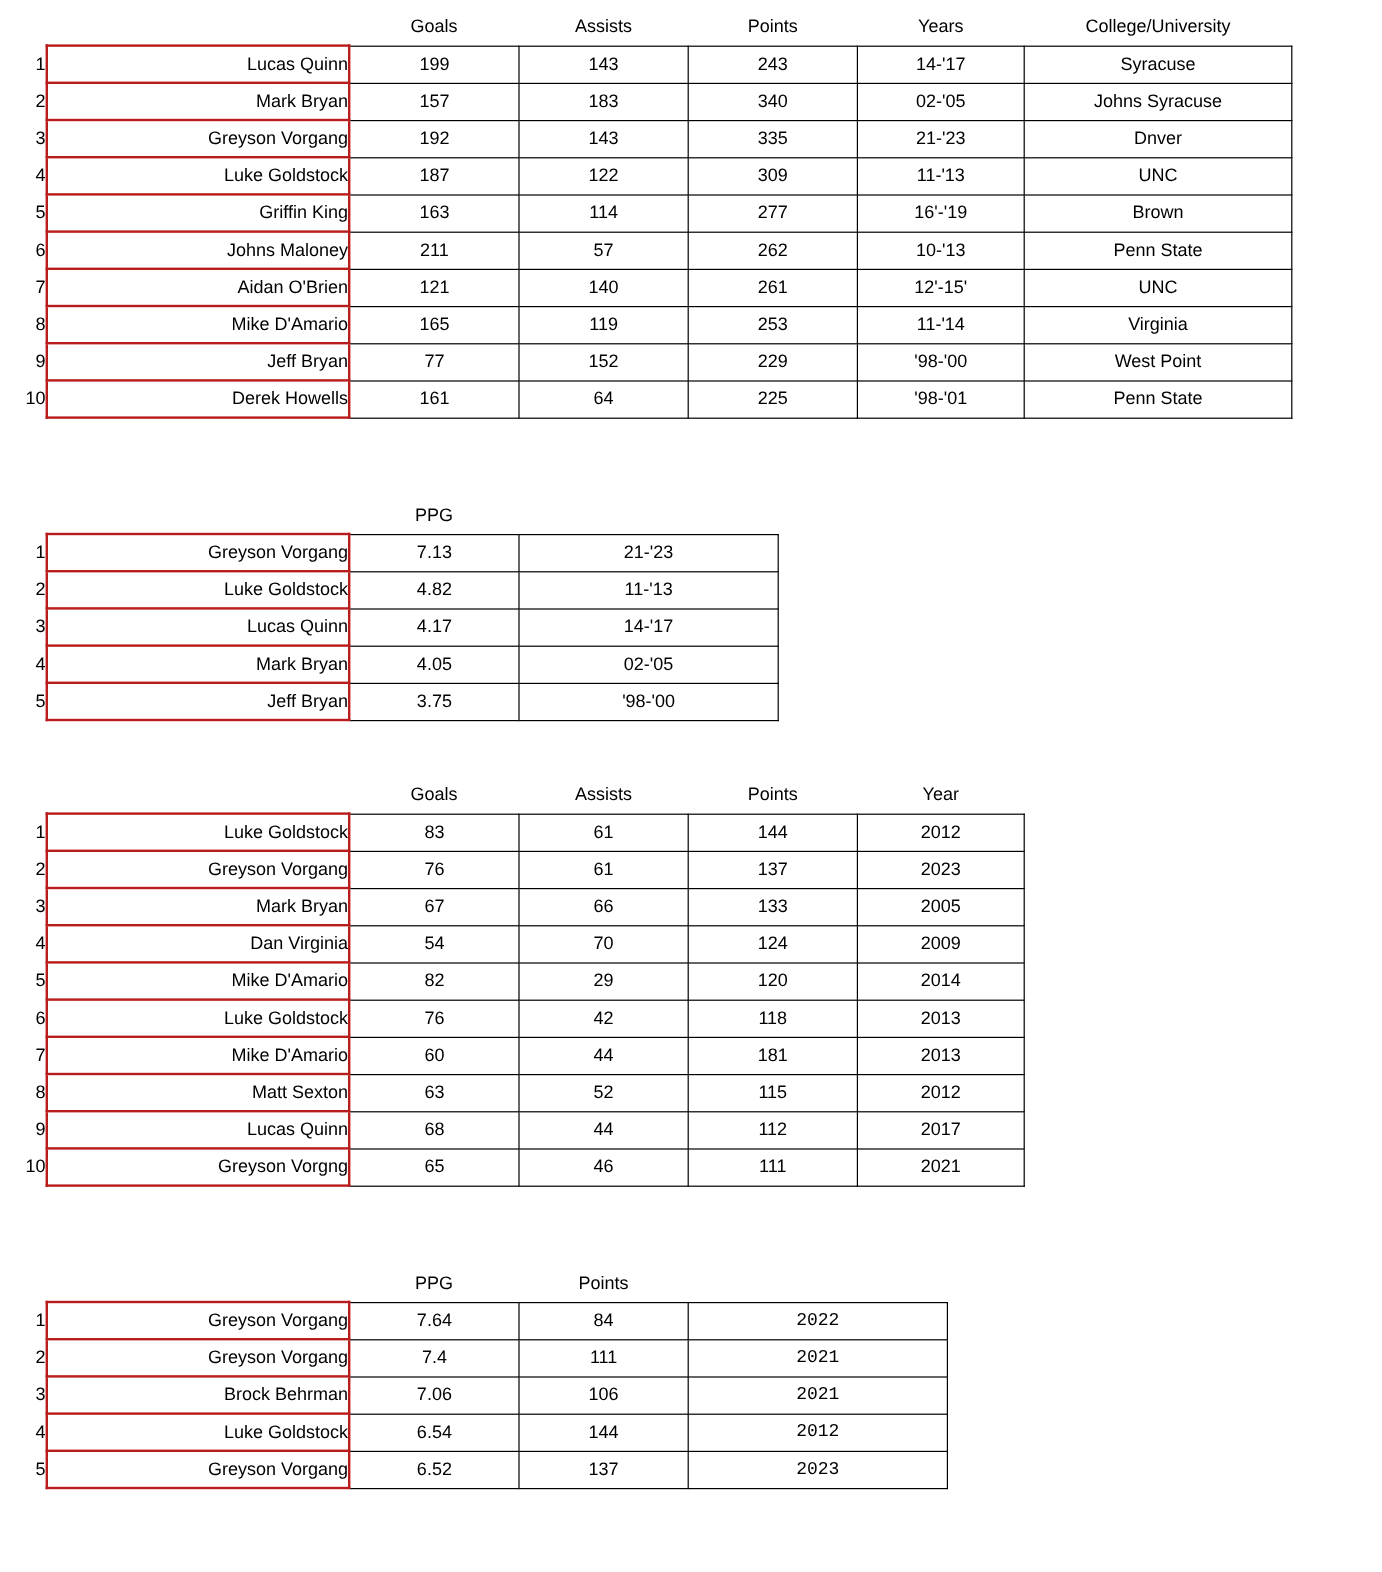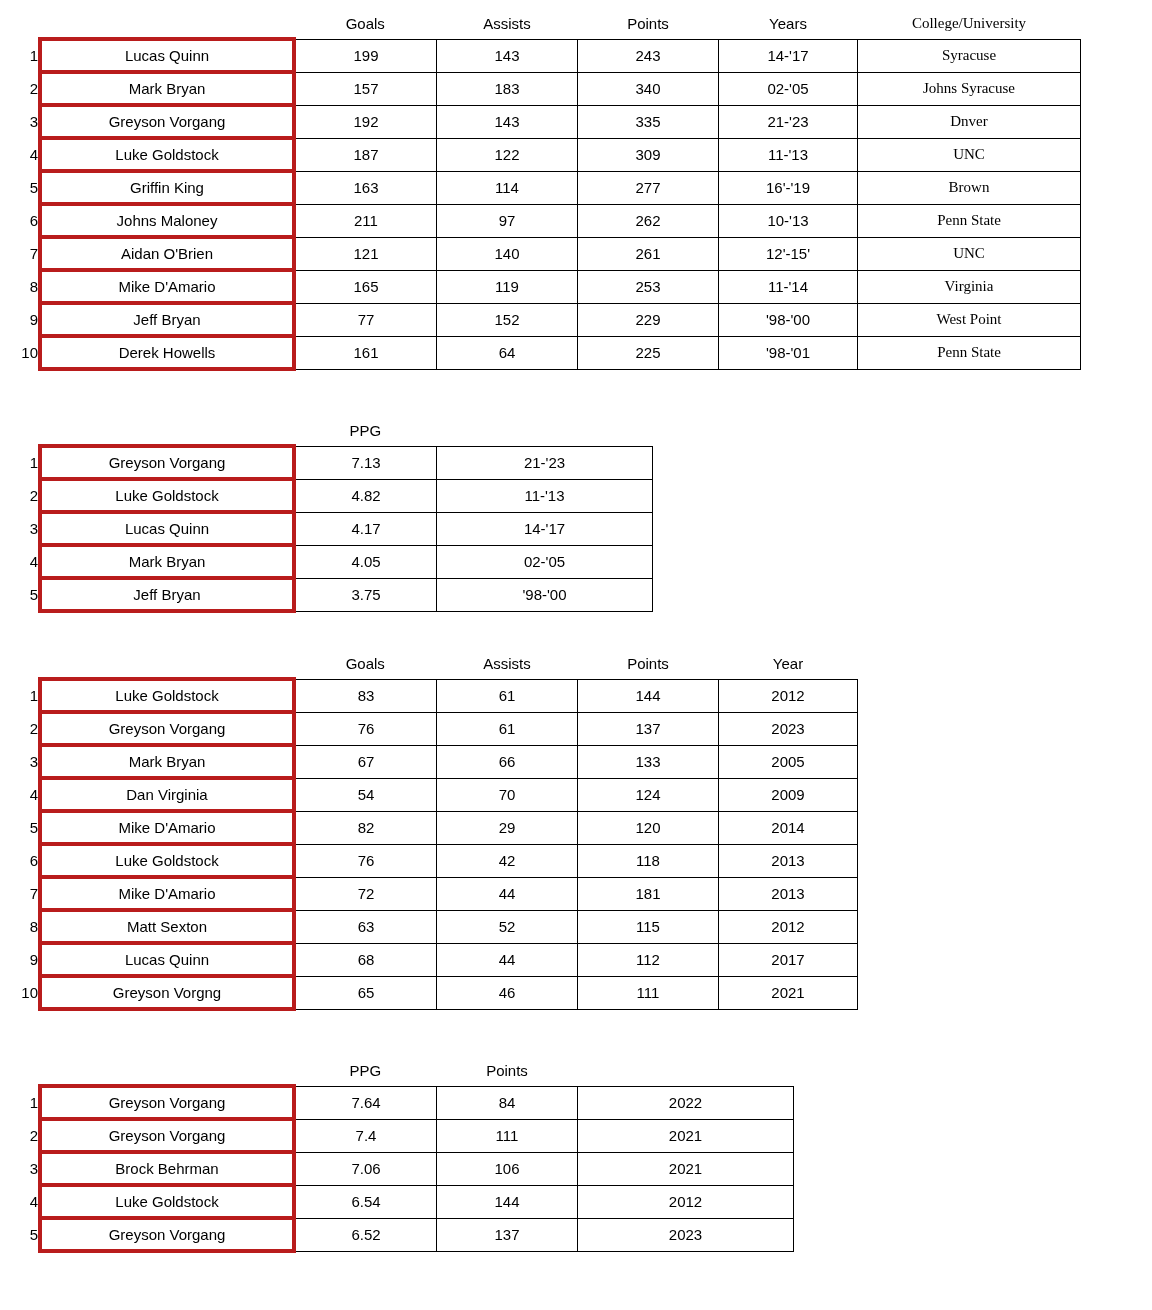--- a/index.html
+++ b/index.html
@@ -47,46 +47,46 @@
     text-align: center;
     font-size: 15px;
     height: 28px;
   }
   
   td.cell {
     border: 1px solid #000000;
     text-align: center;
   }
   td.name {
-    border: 4px solid #b91c1c;
-    text-align: center;
+    border: 2px solid #b91c1c;
+    text-align: right;
     padding-left: 5px;
   }
 
   
   .t1 .c-name { width: 250px; }
   .t1 .c-num  { width: 140px; }
   .t1 .c-yrs  { width: 138px; }
-  .t1 .c-col  { width: 222px; font-family: Liberation Serif, serif; }
+  .t1 .c-col  { width: 222px; }
 
   
   .t2 .c-name { width: 250px; }
   .t2 .c-ppg  { width: 140px; }
   .t2 .c-yrs  { width: 215px; }
 
   
   .t3 .c-name { width: 250px; }
   .t3 .c-num  { width: 140px; }
   .t3 .c-year { width: 138px; }
 
   
   .t4 .c-name { width: 250px; }
   .t4 .c-ppg  { width: 140px; }
   .t4 .c-pts  { width: 140px; }
-  .t4 .c-year { width: 215px; }
+  .t4 .c-year { width: 215px; font-family: Liberation Mono, monospace; }
 
   .block { position: absolute; }
   #block-career   { left: 8px;  top: 8px; }
   #block-ppg      { left: 8px;  top: 415px; }
   #block-season   { left: 8px;  top: 648px; }
   #block-ppgseason{ left: 8px;  top: 1055px; }
 </style>
 </head>
 <body>
 
@@ -146,21 +146,21 @@
         <td class="cell c-num">163</td>
         <td class="cell c-num">114</td>
         <td class="cell c-num">277</td>
         <td class="cell c-yrs">16'-'19</td>
         <td class="cell c-col">Brown</td>
       </tr>
       <tr>
         <td class="idx">6</td>
         <td class="name c-name">Johns Maloney</td>
         <td class="cell c-num">211</td>
-        <td class="cell c-num">97</td>
+        <td class="cell c-num">57</td>
         <td class="cell c-num">262</td>
         <td class="cell c-yrs">10-'13</td>
         <td class="cell c-col">Penn State</td>
       </tr>
       <tr>
         <td class="idx">7</td>
         <td class="name c-name">Aidan O'Brien</td>
         <td class="cell c-num">121</td>
         <td class="cell c-num">140</td>
         <td class="cell c-num">261</td>
@@ -296,21 +296,21 @@
         <td class="idx">6</td>
         <td class="name c-name">Luke Goldstock</td>
         <td class="cell c-num">76</td>
         <td class="cell c-num">42</td>
         <td class="cell c-num">118</td>
         <td class="cell c-year">2013</td>
       </tr>
       <tr>
         <td class="idx">7</td>
         <td class="name c-name">Mike D'Amario</td>
-        <td class="cell c-num">72</td>
+        <td class="cell c-num">60</td>
         <td class="cell c-num">44</td>
         <td class="cell c-num">181</td>
         <td class="cell c-year">2013</td>
       </tr>
       <tr>
         <td class="idx">8</td>
         <td class="name c-name">Matt Sexton</td>
         <td class="cell c-num">63</td>
         <td class="cell c-num">52</td>
         <td class="cell c-num">115</td>

